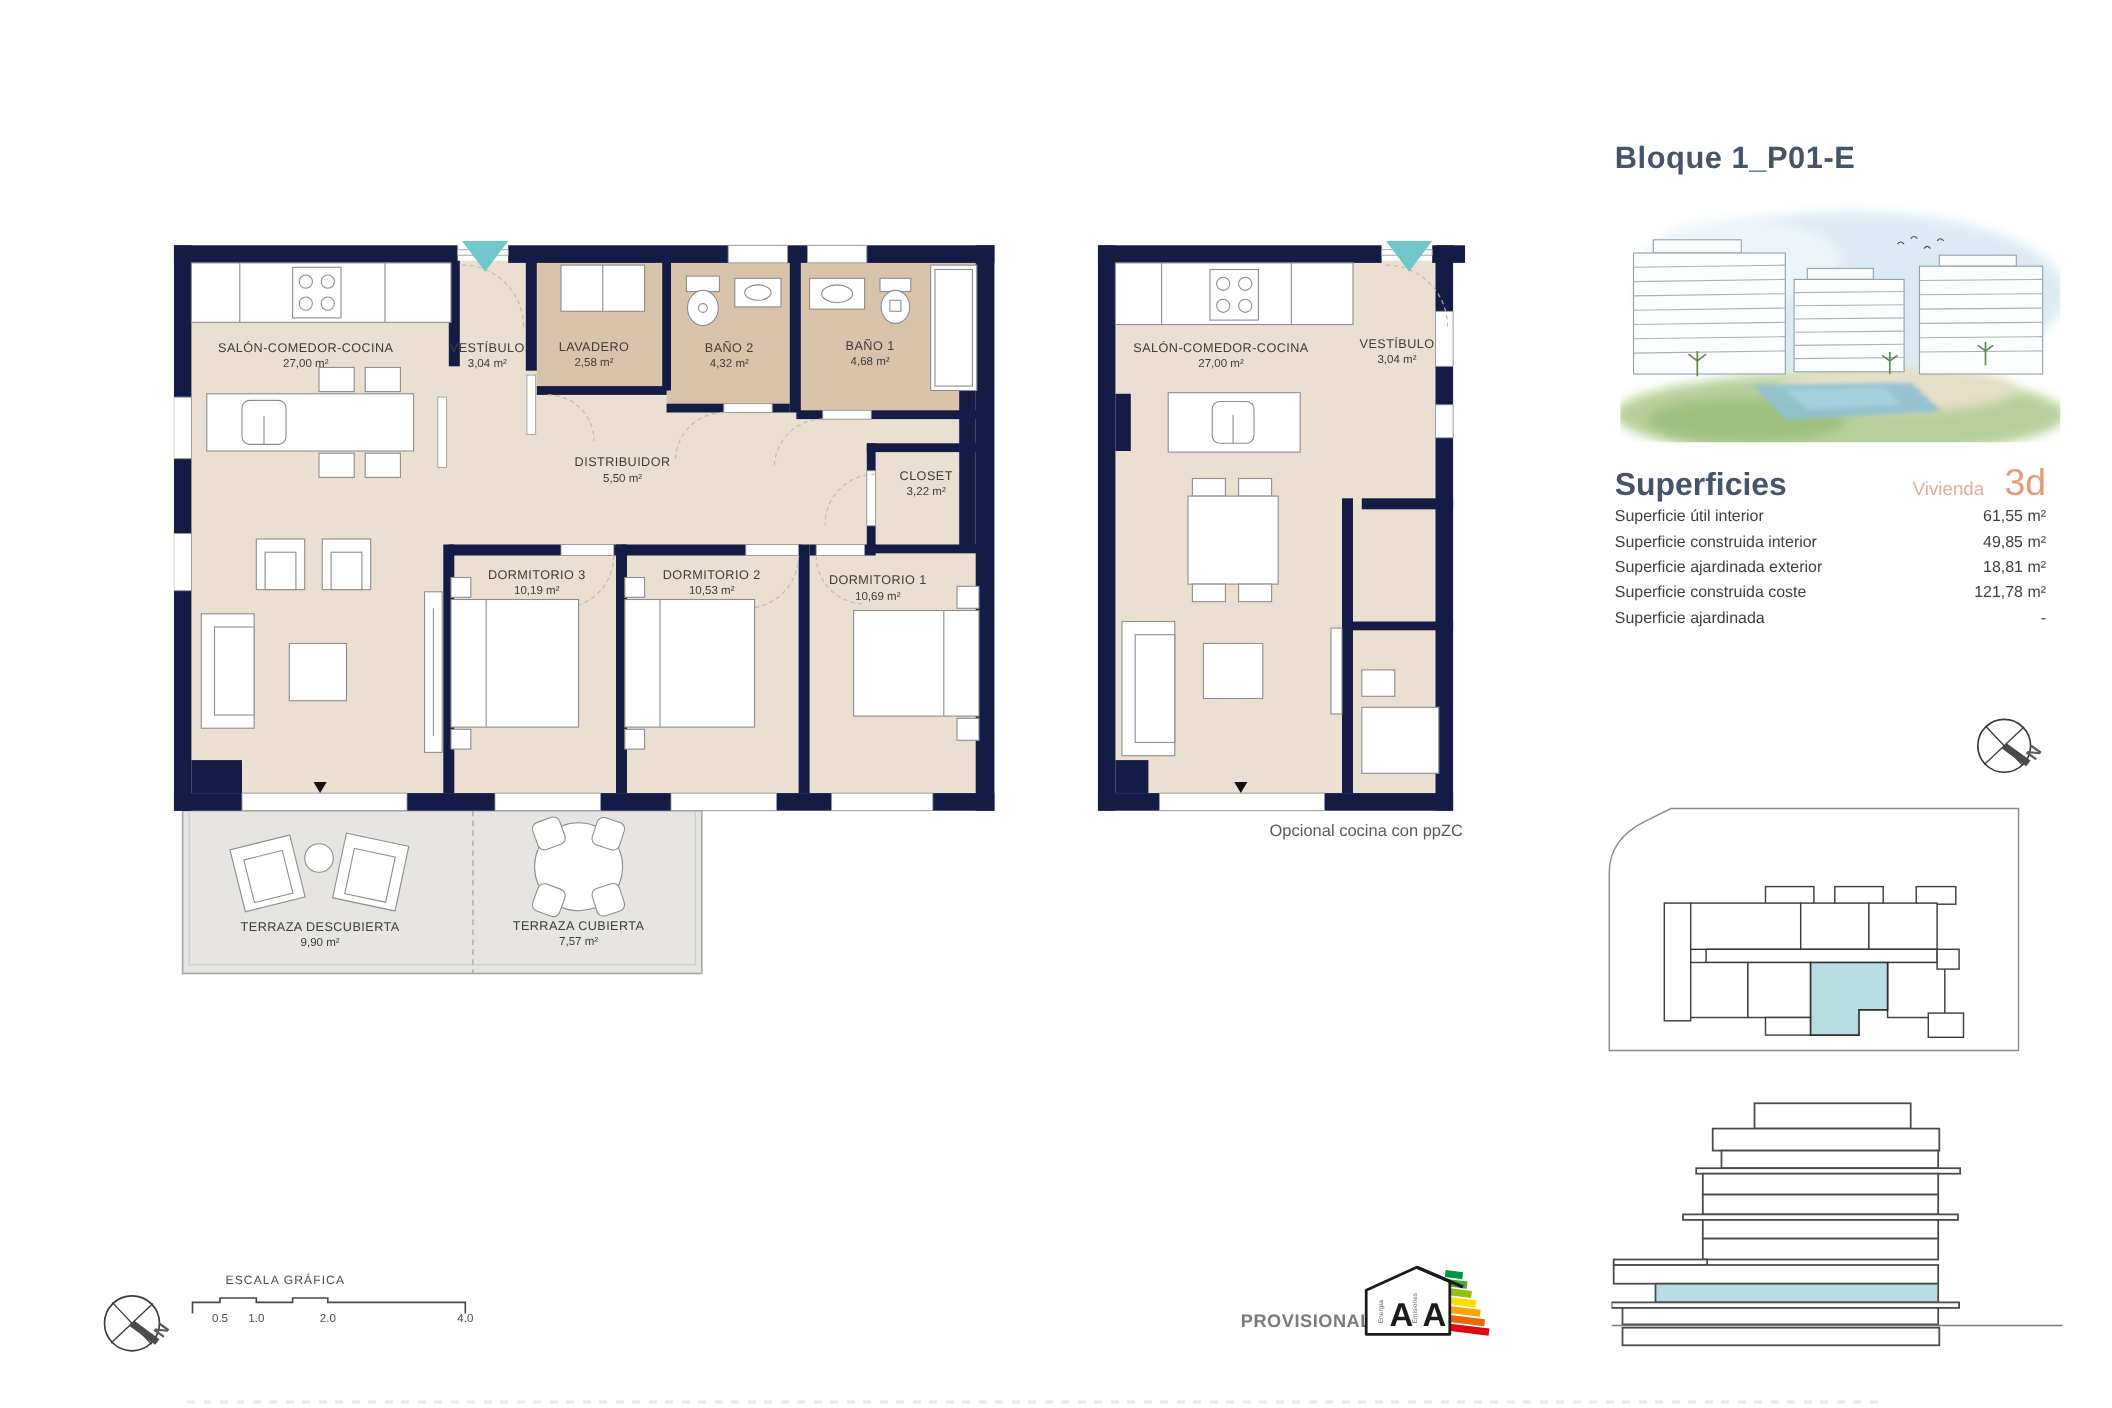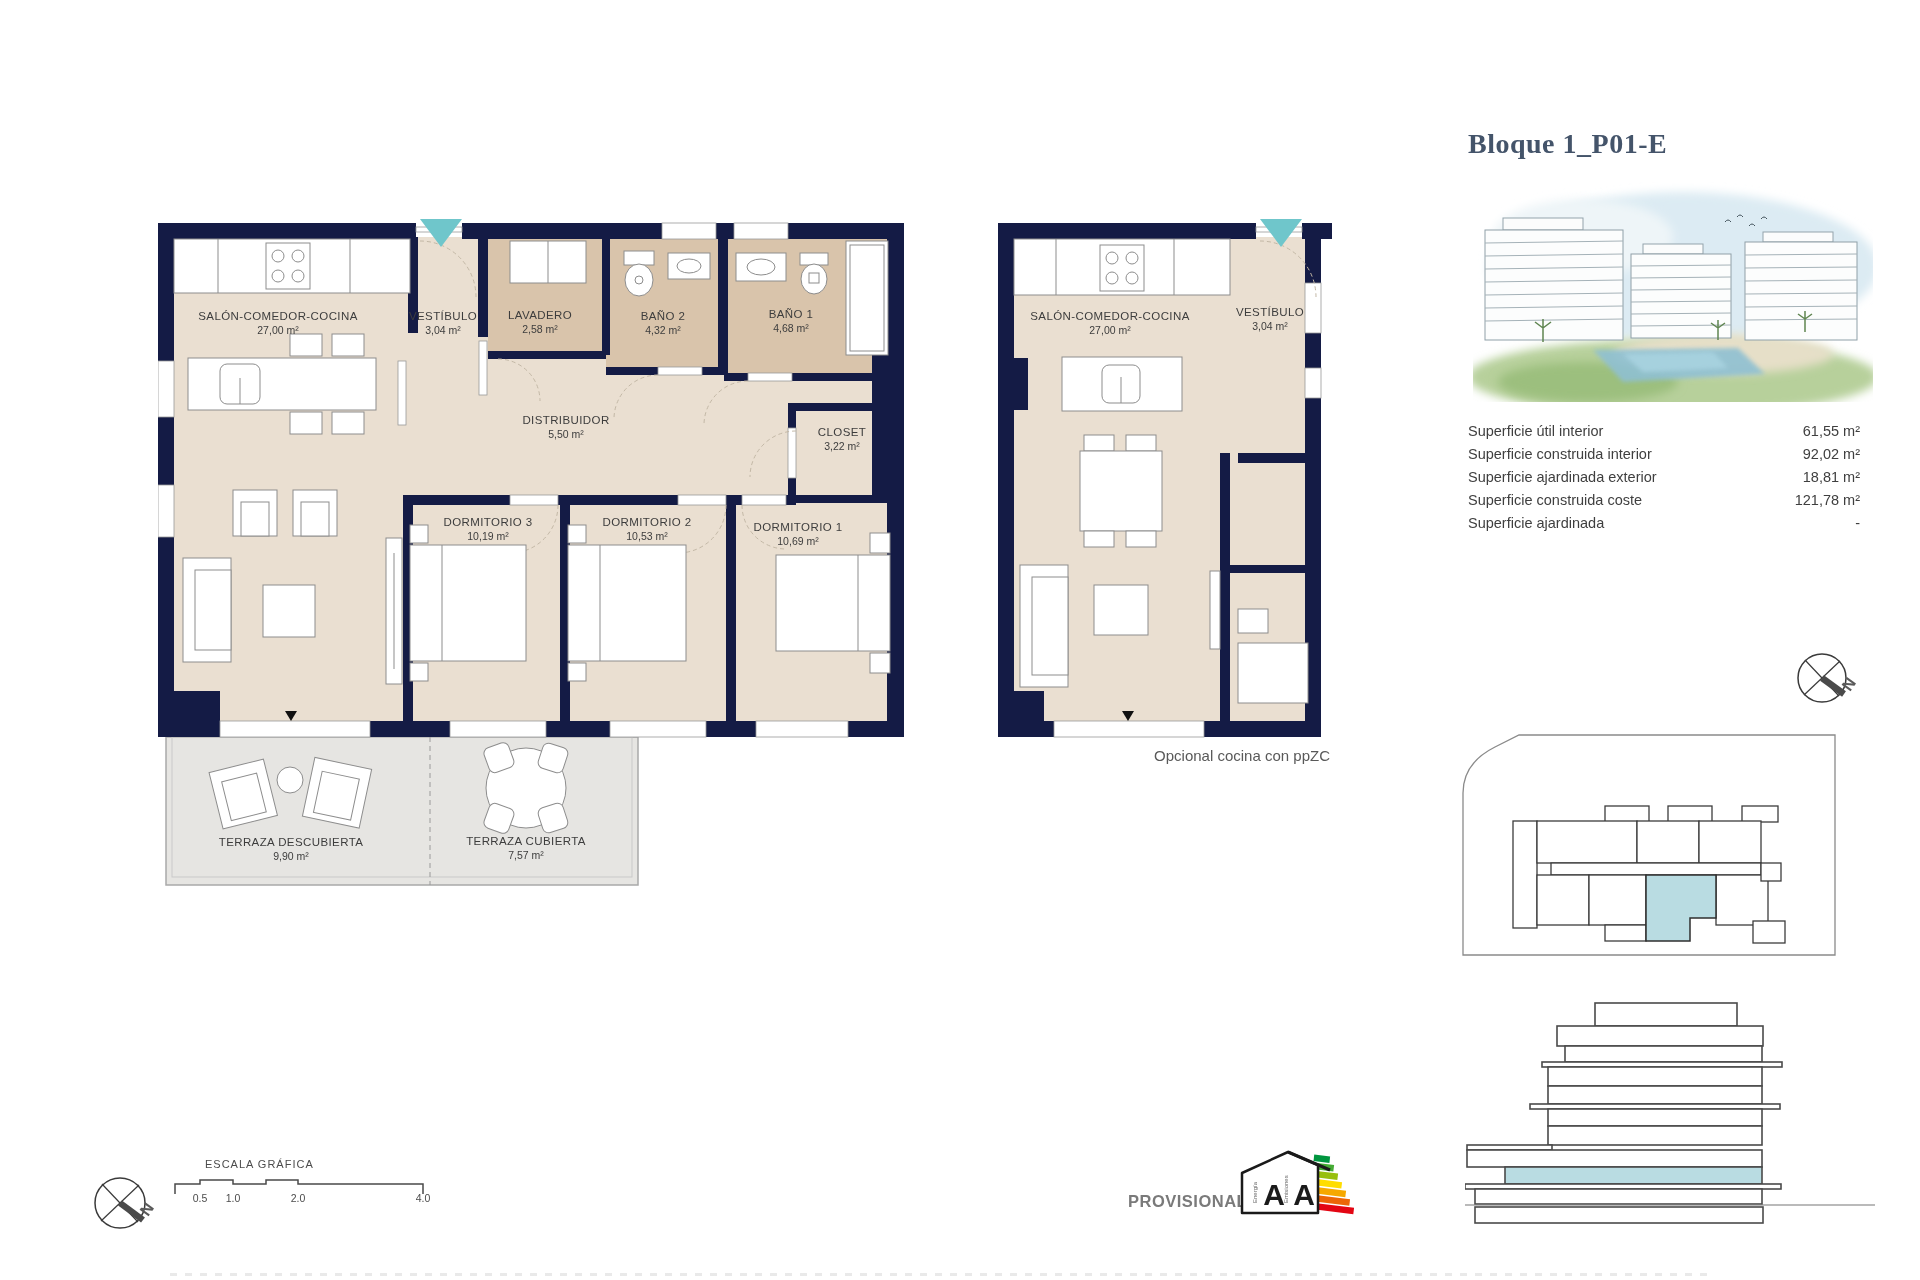--- a/index.html
+++ b/index.html
@@ -7,21 +7,21 @@
          font-family:"Liberation Sans",sans-serif;}
   .abs{position:absolute;}
   svg text{font-family:"Liberation Sans",sans-serif;}
   .rl{font-size:11.5px;fill:#3d3d3d;letter-spacing:.4px;text-anchor:middle;}
   .ra{font-size:10.5px;fill:#3d3d3d;text-anchor:middle;}
   .furn{fill:#ffffff;stroke:#8d8d8d;stroke-width:1;}
   .furnln{stroke:#8d8d8d;stroke-width:1;fill:none;}
   .wall{fill:#141b45;}
   .win{fill:#ffffff;stroke:#9a9a9a;stroke-width:.8;}
   .arc{fill:none;stroke:#c3b8a6;stroke-width:1;stroke-dasharray:4 3;}
-  .page-title{color:#44546a;font-size:28px;font-weight:bold;letter-spacing:.5px;font-family:Liberation Serif, serif;}
+  .page-title{color:#44546a;font-size:28px;font-weight:bold;letter-spacing:.5px;}
   .sup-head{display:flex;justify-content:space-between;align-items:baseline;width:392px;}
   .sup-head h2{margin:0;color:#44546a;font-size:29px;font-weight:bold;}
   .viv{color:#dcae9c;font-size:17px;margin-right:14px;}
   .viv3d{color:#e59b79;font-size:34px;}
   .suptable{width:392px;margin-top:0;}
   .suprow{display:flex;justify-content:space-between;font-size:14.5px;color:#3f3f3f;
           line-height:23px;}
   .caption{font-size:15px;color:#595959;}
   .provisional{font-size:16.5px;font-weight:bold;color:#7a7a7a;letter-spacing:.5px;}
   .scale-label{font-size:11px;color:#4c4c4c;letter-spacing:1px;}
@@ -338,28 +338,35 @@
     </g>
     <g stroke="#44535c" stroke-width="1" fill="none">
       <path d="M252,40 q3,-4 6,0"></path>
         <path d="M264,35 q3,-4 6,0"></path>
         <path d="M276,44 q3,-4 6,0"></path>
       <path d="M288,37 q3,-4 6,0"></path>
     </g>
   </svg>
 
   <div class="abs" style="left:1468px;top:420px;">
+    <div class="sup-head">
+      <h2>Superficies</h2>
+      <span>
+        <span class="viv">Vivienda</span>
+        <span class="viv3d">3d</span>
+      </span>
+    </div>
     <div class="suptable">
       <div class="suprow">
         <span>Superficie útil interior</span>
         <span>61,55 m²</span>
       </div>
       <div class="suprow">
         <span>Superficie construida interior</span>
-        <span>92,02 m²</span>
+        <span>49,85 m²</span>
       </div>
       <div class="suprow">
         <span>Superficie ajardinada exterior</span>
         <span>18,81 m²</span>
       </div>
       <div class="suprow">
         <span>Superficie construida coste</span>
         <span>121,78 m²</span>
       </div>
       <div class="suprow">

